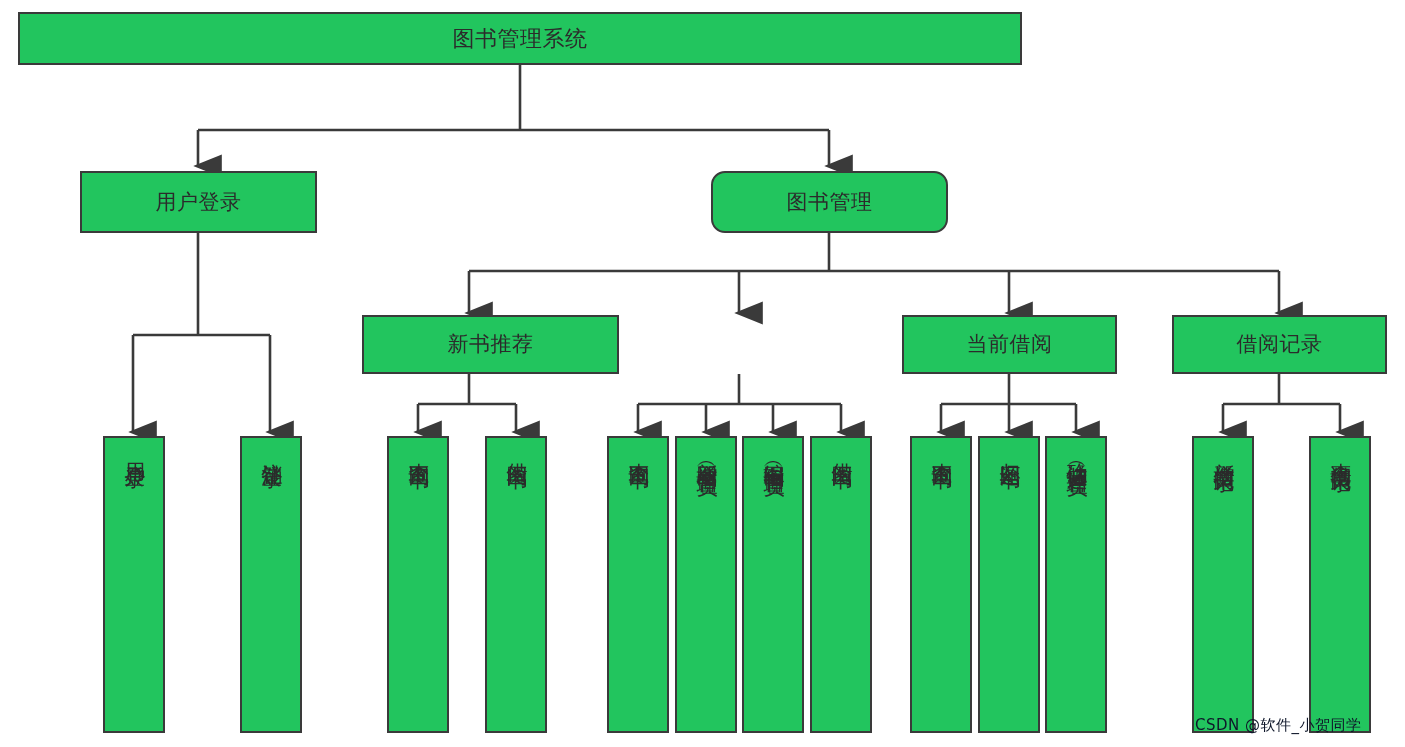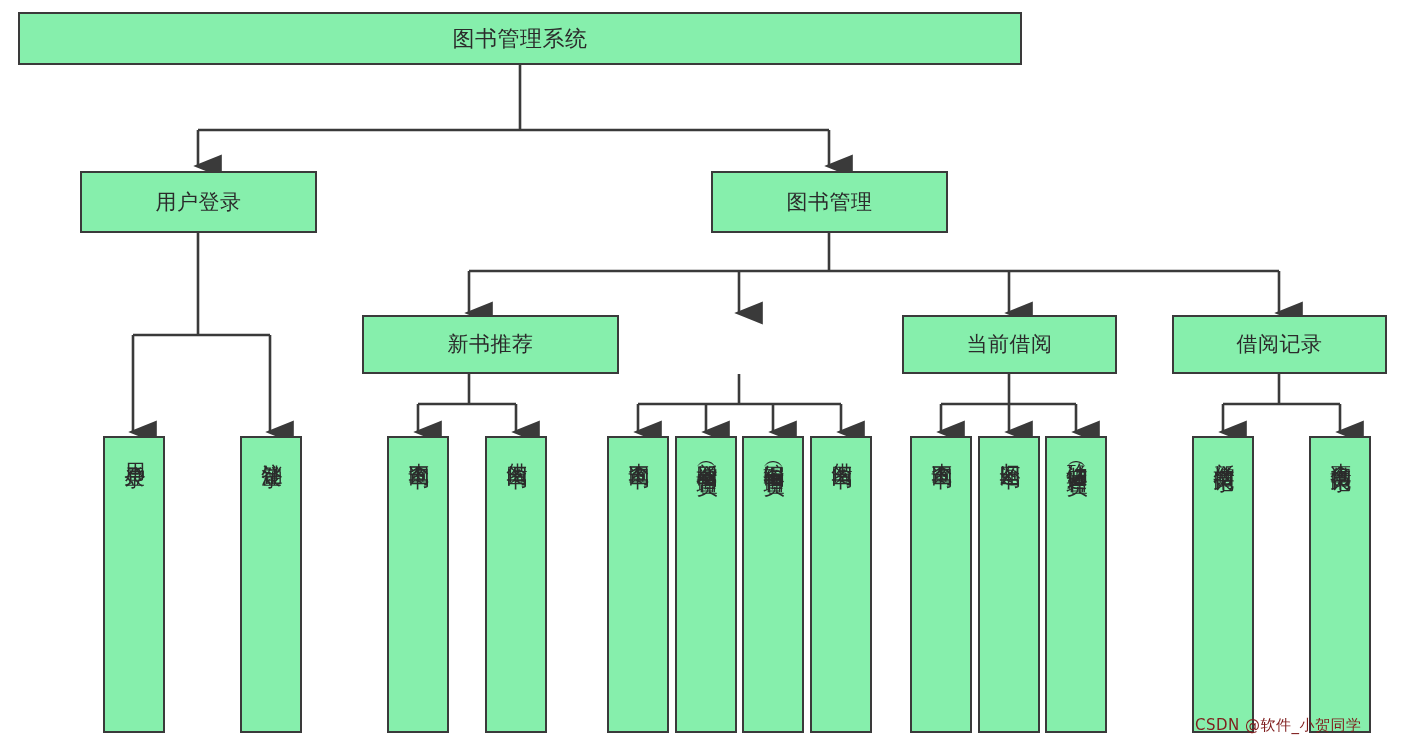--- a/index.html
+++ b/index.html
@@ -18,21 +18,21 @@
   }
   svg#wires{
     position:absolute;
     left:0; top:0;
     width:1405px; height:747px;
     pointer-events:none;
   }
   .node{
     position:absolute;
     box-sizing:border-box;
-    background:#86efac;
+    background:#22c55e;
     border:2px solid #3a3a3a;
     display:flex;
     align-items:center;
     justify-content:center;
     text-align:center;
   }
   .node .lbl{
     display:block;
     line-height:1.18;
     color:#2b2b2b;
@@ -52,21 +52,21 @@
     writing-mode:vertical-rl;
     text-orientation:upright;
     font-size:21px;
     line-height:1.14;
     letter-spacing:2px;
     white-space:nowrap;
   }
   .watermark{
     position:absolute;
     font-size:15px;
-    color:#7f1d1d;
+    color:#0f172a;
     letter-spacing:0.5px;
     white-space:nowrap;
     user-select:none;
   }
 </style>
 </head>
 <body>
 
 <div id="canvas">
 
@@ -124,21 +124,21 @@
   </svg>
 
   <div class="node h root" style="left:18px; top:12px; width:1004px; height:53px;">
     <span class="lbl">图书管理系统</span>
   </div>
 
   <div class="node h" style="left:80px; top:171px; width:237px; height:62px;">
     <span class="lbl">用户登录</span>
   </div>
 
-  <div class="node h" style="left:711px; top:171px; width:237px; height:62px;">
+  <div class="node h" style="left:711px; top:171px; width:237px; height:62px;border-radius:14px;">
     <span class="lbl">图书管理</span>
   </div>
 
   <div class="node h" style="left:362px; top:315px; width:257px; height:59px;">
     <span class="lbl">新书推荐</span>
   </div>
 
 
   <div class="node h" style="left:902px; top:315px; width:215px; height:59px;">
     <span class="lbl">当前借阅</span>

